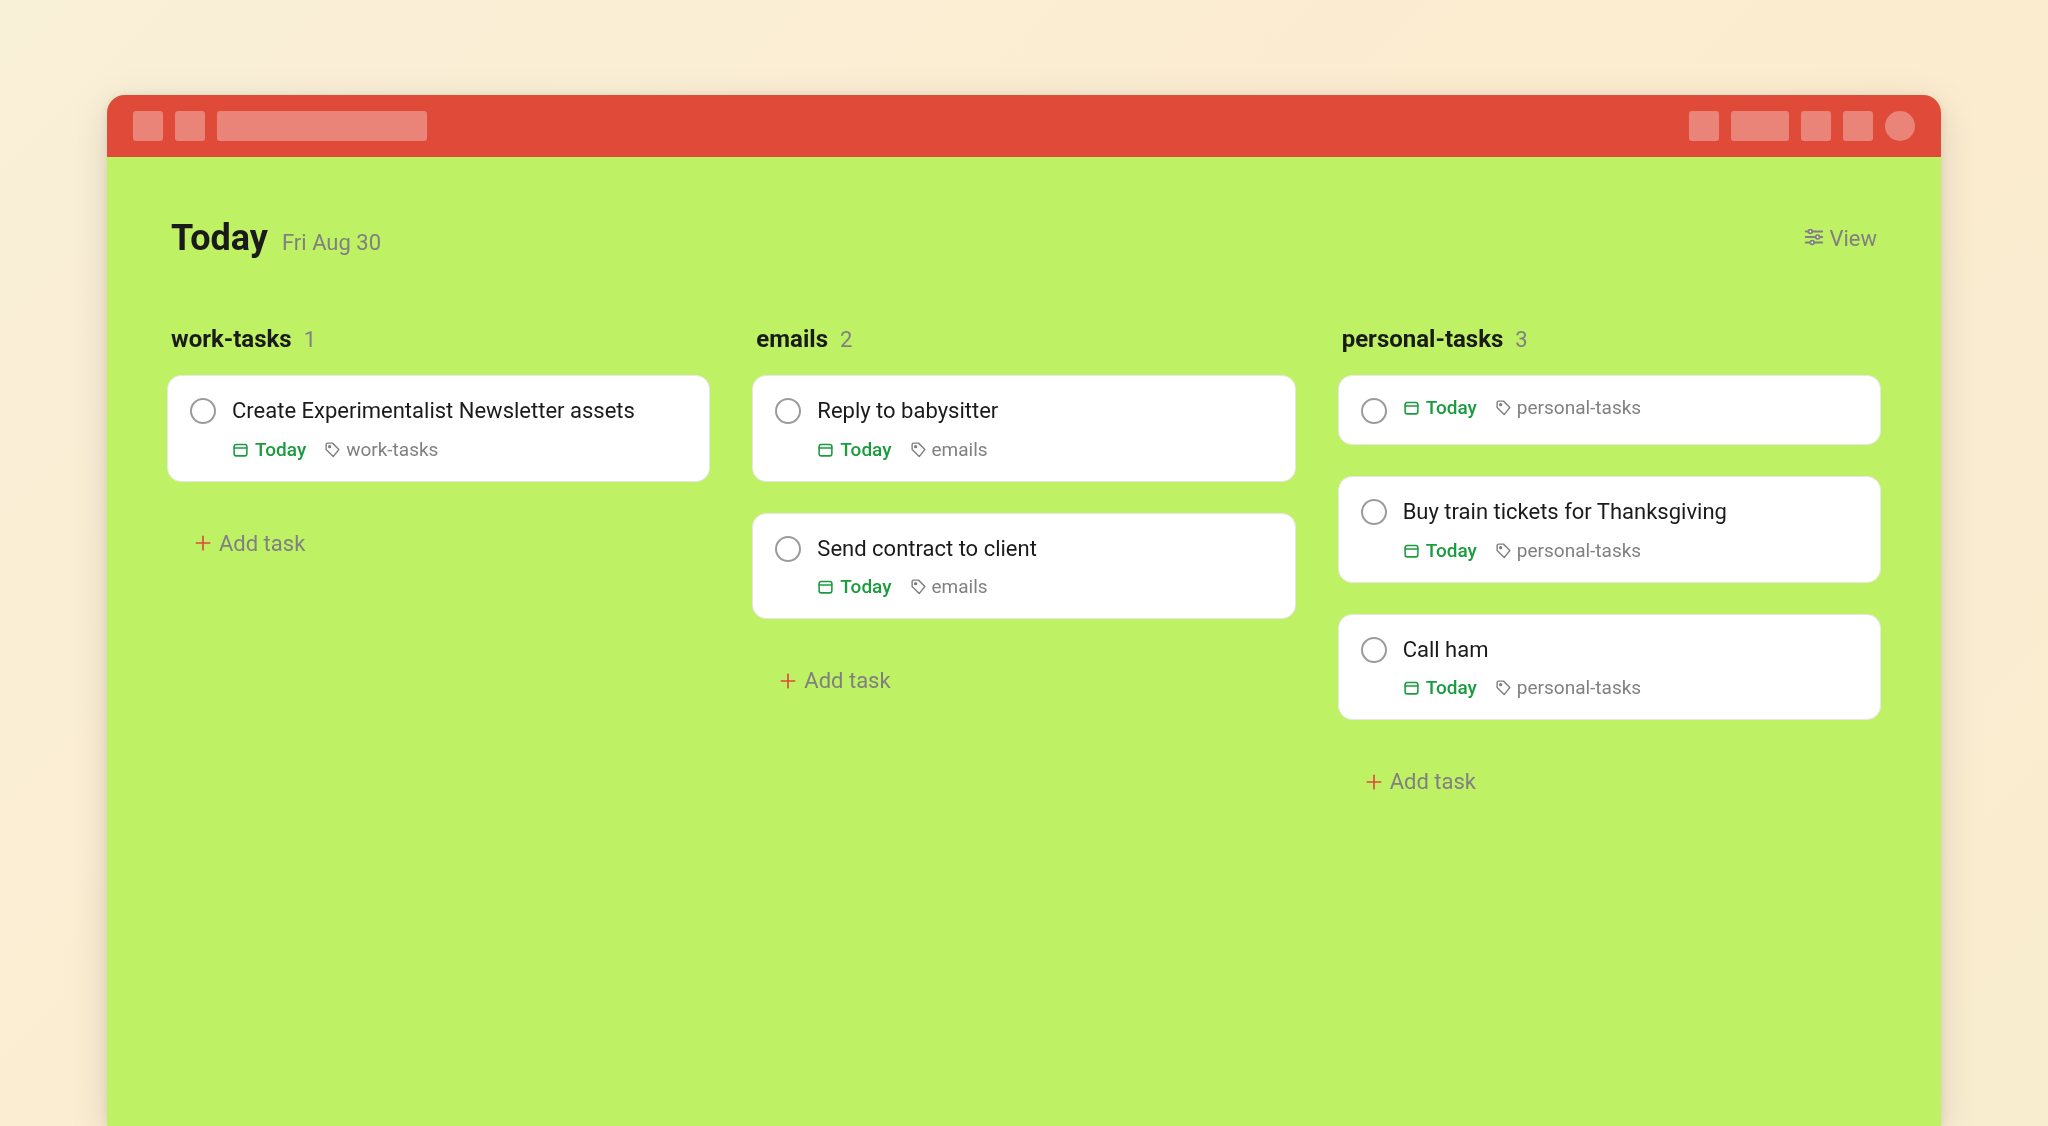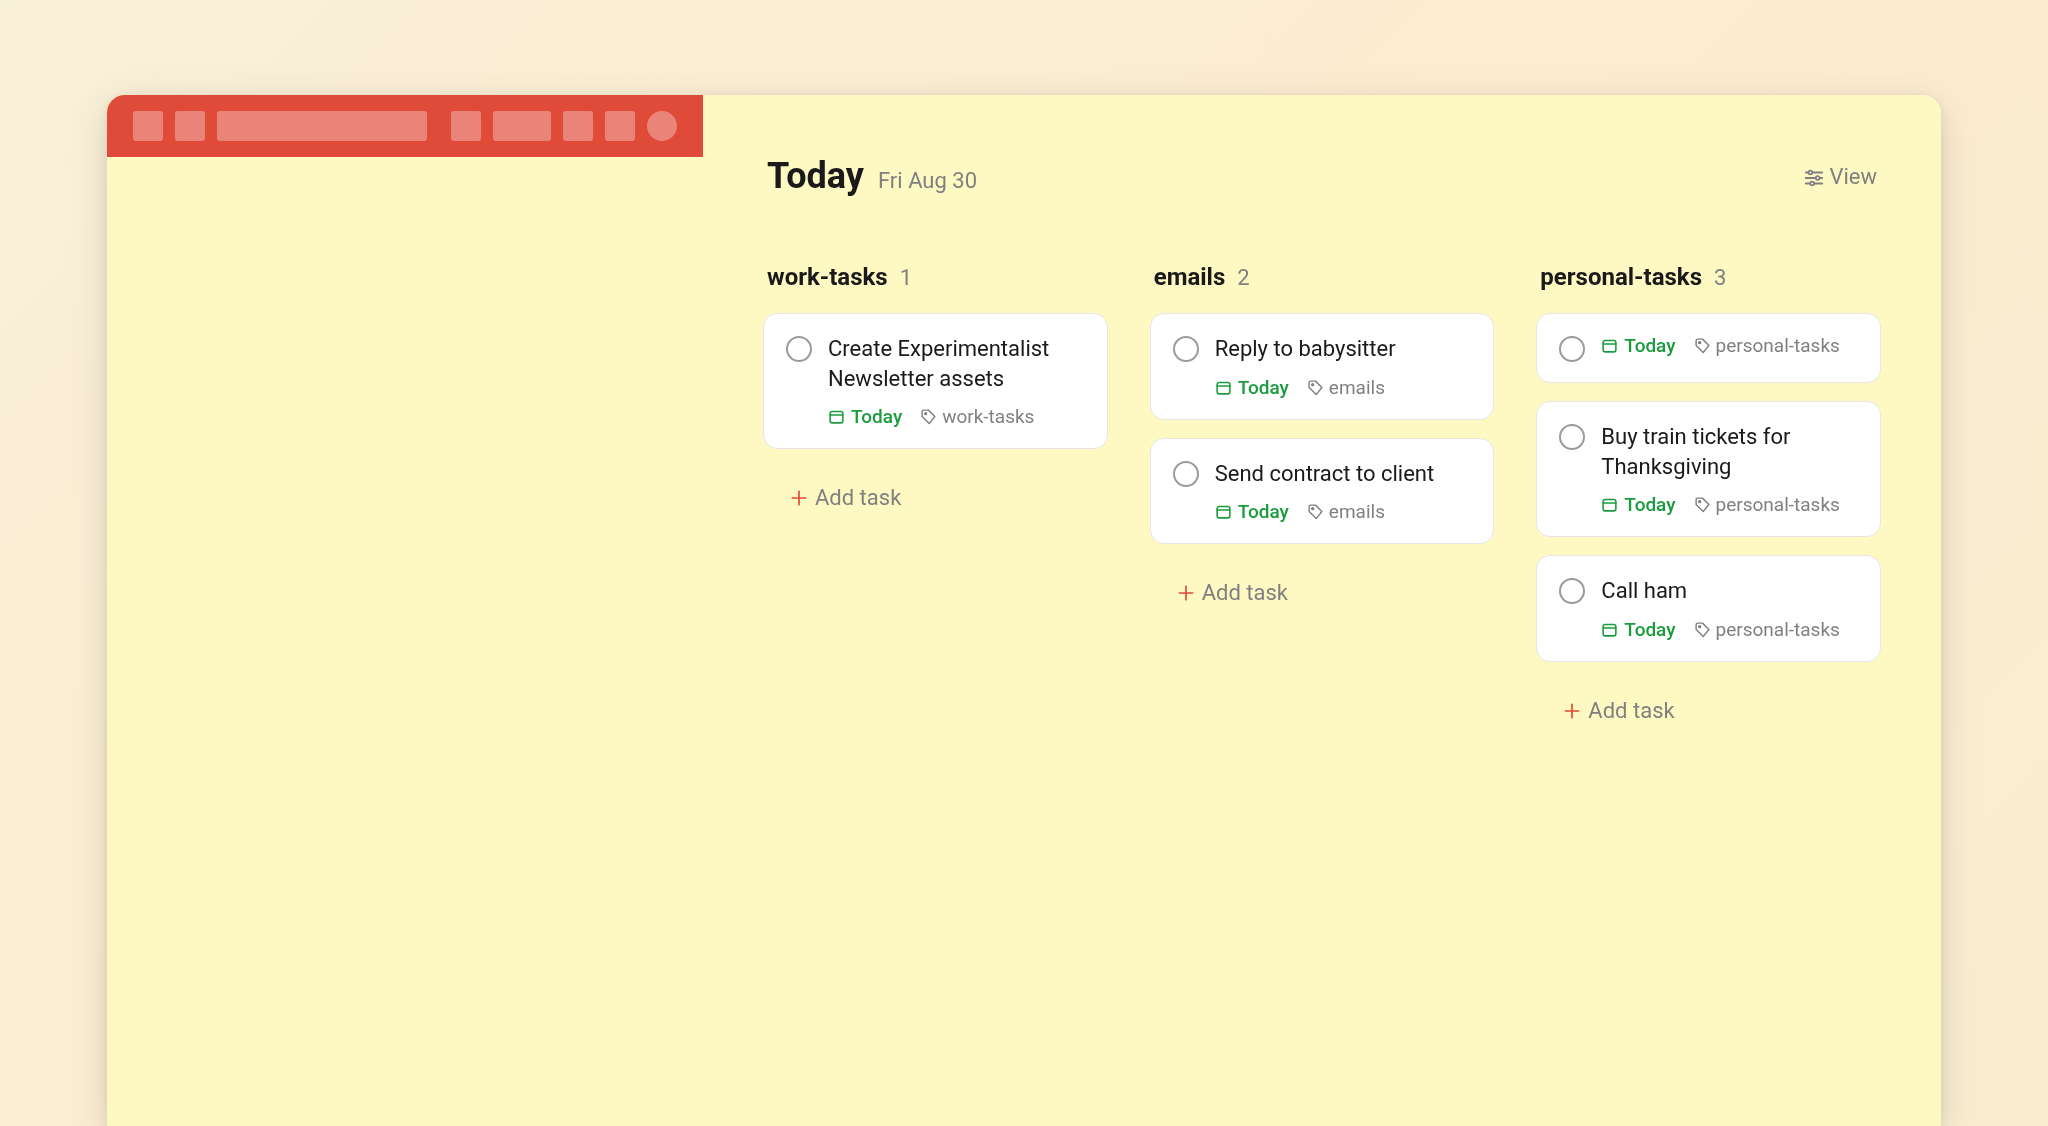--- a/index.html
+++ b/index.html
@@ -15,26 +15,26 @@
       height: 1126px;
       overflow: hidden;
     }
 
     .app-window {
       position: absolute;
       top: 95px;
       left: 107px;
       right: 107px;
       bottom: 0;
-      background: #fef9c3;
+      background: #bef264;
       border-radius: 18px 18px 0 0;
       box-shadow: 0 10px 40px rgba(0,0,0,0.12), 0 2px 10px rgba(0,0,0,0.08);
       overflow: hidden;
       display: flex;
-      flex-direction: row;
+      flex-direction: column;
     }
 
     .title-bar {
       height: 62px;
       background: #e04a38;
       display: flex;
       align-items: center;
       padding: 0 26px;
       gap: 12px;
     }
@@ -76,21 +76,21 @@
     }
 
     .page-date {
       font-size: 22px;
       color: #808080;
       font-weight: 400;
     }
 
     .view-button {
       display: flex;
-      align-items: flex-end;
+      align-items: flex-start;
       gap: 4px;
       color: #808080;
       font-size: 22px;
       cursor: pointer;
     }
 
     .sliders-icon {
       width: 22px;
       height: 22px;
     }
@@ -122,21 +122,21 @@
     .column-count {
       font-size: 22px;
       color: #808080;
       font-weight: 400;
     }
 
     .task-card {
       border: 1px solid #e6e6e6;
       border-radius: 14px;
       padding: 20px 22px 20px 22px;
-      margin-bottom: 18px;
+      margin-bottom: 31px;
       background: #fff;
       display: flex;
       gap: 16px;
       align-items: flex-start;
       cursor: pointer;
     }
 
     .task-checkbox {
       width: 26px;
       height: 26px;

